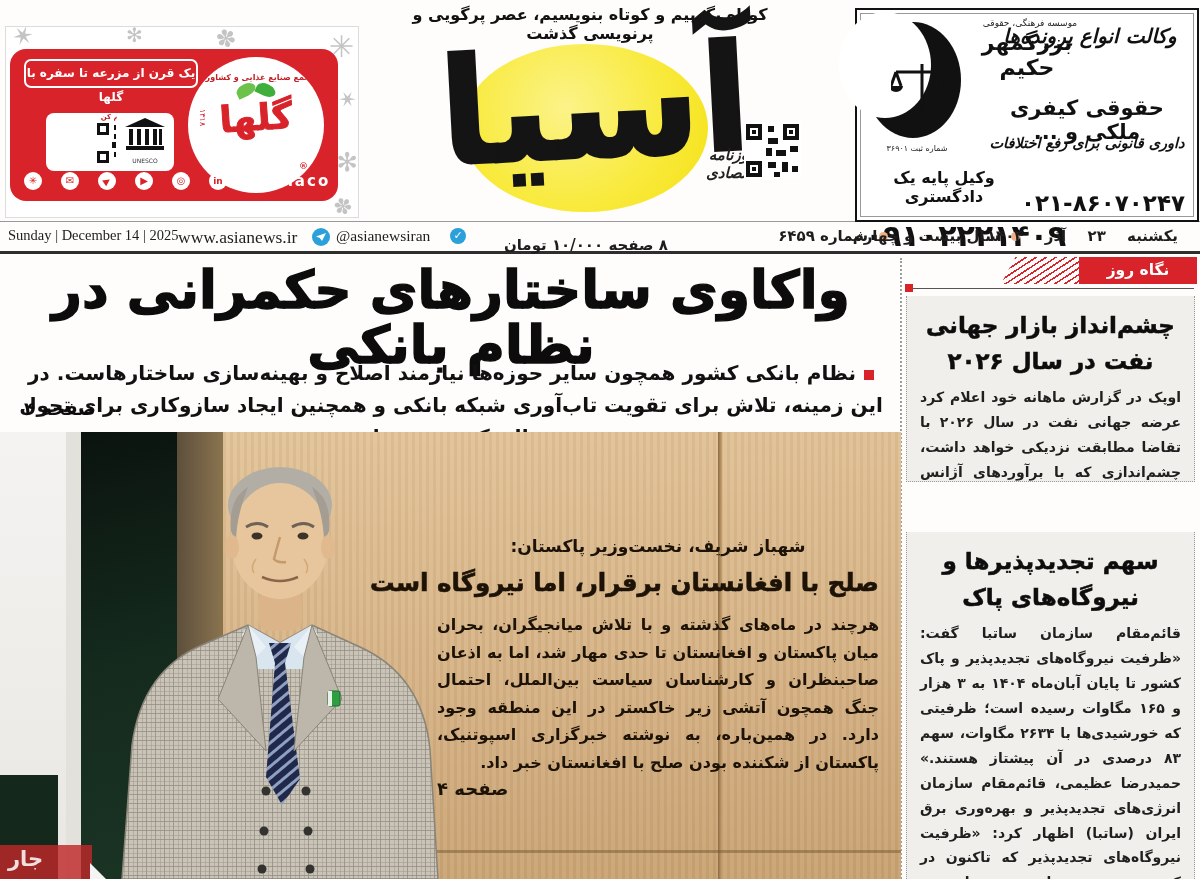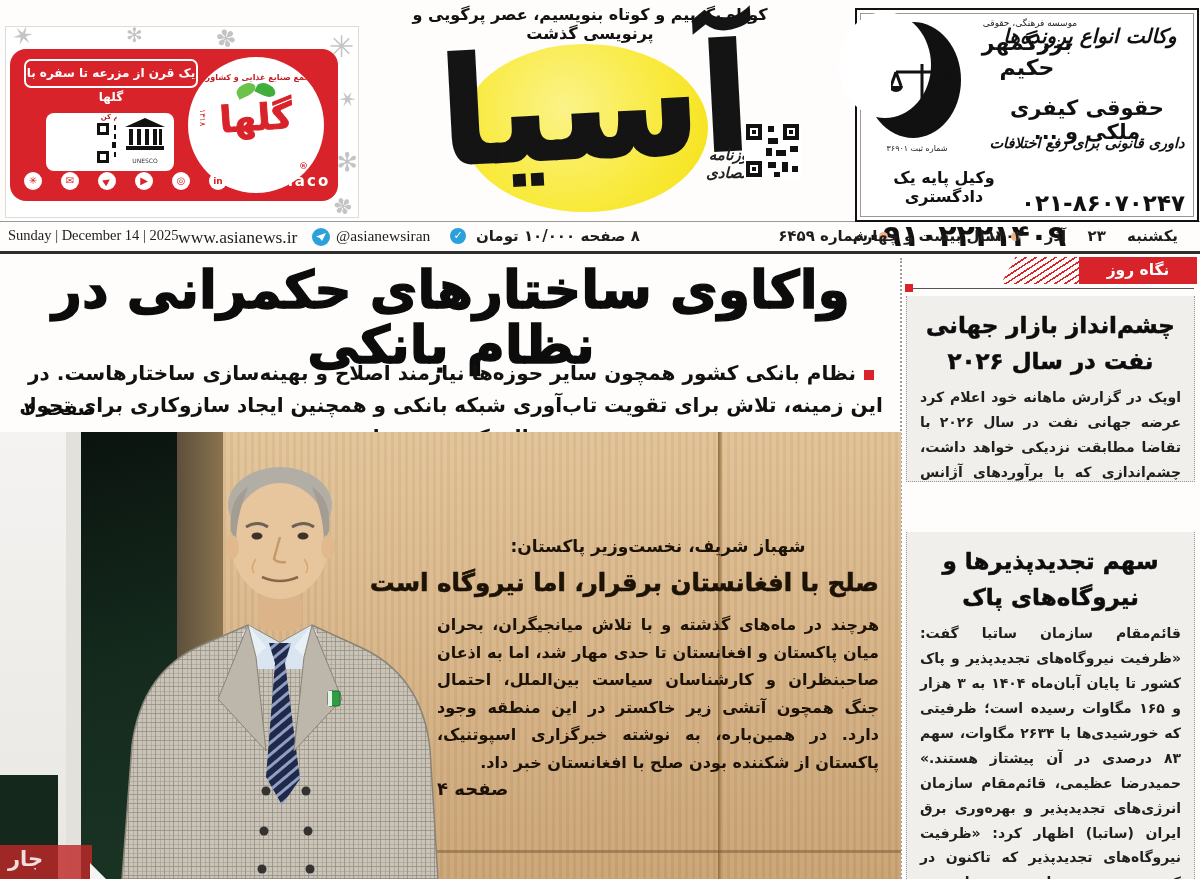--- a/index.html
+++ b/index.html
@@ -78,21 +78,21 @@
   .dl{top:227px;font-size:15px;color:#1d1d1d;}
   #d-en{left:8px;font-family:"Liberation Serif",serif;font-size:14.5px;}
   #d-site{left:178px;font-family:"Liberation Serif",serif;font-size:17.5px;}
   #d-tg{left:312px;top:228px;width:18px;height:18px;border-radius:50%;background:#2ba0da;}
   #d-tg::before{content:"";position:absolute;left:4px;top:5px;width:10px;height:8px;background:#fff;
                 clip-path:polygon(0 45%,100% 0,60% 100%,38% 62%);}
   #d-handle{left:336px;font-family:"Liberation Serif",serif;font-size:15.5px;}
   #d-ok{left:450px;top:228px;width:16px;height:16px;border-radius:50%;background:#2ba0da;color:#fff;
         font-size:11px;line-height:16px;text-align:center;}
   #d-ok::before{content:"✓";}
-  #d-pages{right:560px;font-weight:bold;}
+  #d-pages{right:532px;font-weight:bold;margin-top:9px;}
   #d-issue{right:332px;font-weight:bold;}
   #d-vol{right:200px;font-weight:bold;}
   .dot{top:232px;width:9px;height:9px;border-radius:50%;background:#f0b185;}
   #dot1{right:312px;} #dot2{right:180px;}
   #d-fadate{right:6px;font-weight:bold;}
   #d-fadate span{margin-right:16px;}
 
   
   #lead-hl{left:15px;top:263px;width:872px;text-align:center;font-size:52px;font-weight:bold;color:#0c0c0c;
            -webkit-text-stroke:1.4px #0c0c0c;line-height:1.05;}

